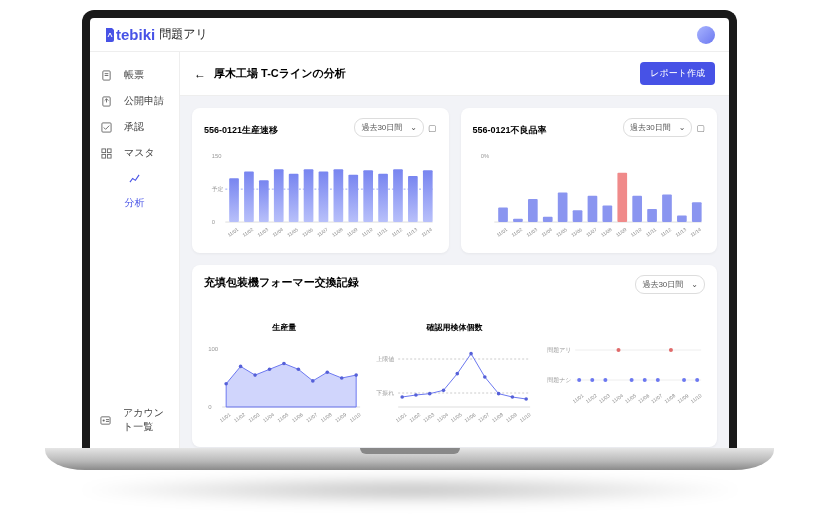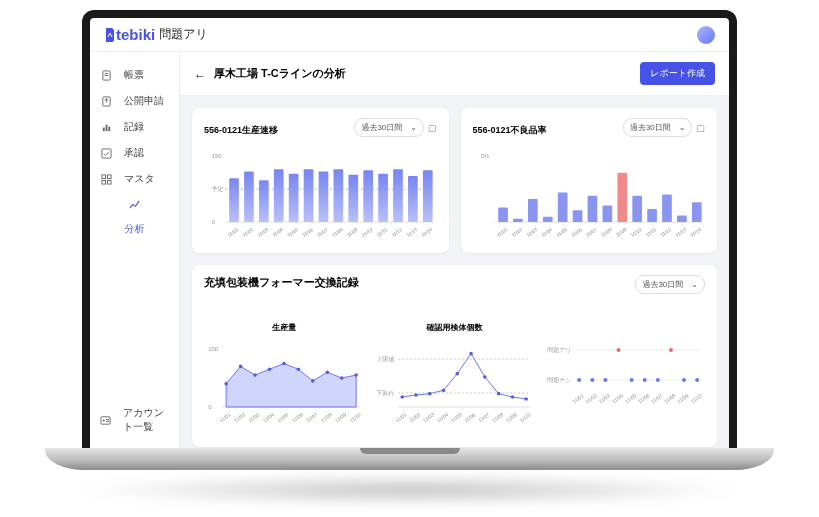--- a/index.html
+++ b/index.html
@@ -83,30 +83,20 @@
           <span>帳票</span>
         </div>
         <div class="side-item">
           <span class="ico">
               <svg width="11" height="11" viewBox="0 0 12 12">
                 <rect x="2" y="1" width="8" height="10" rx="1" fill="none" stroke="#666" stroke-width="1"></rect>
                 <path d="M6 3v4M4 5l2-2 2 2" stroke="#666" fill="none"></path>
               </svg>
             </span>
           <span>公開申請</span>
-        </div>
-        <div class="side-item">
-          <span class="ico">
-              <svg width="11" height="11" viewBox="0 0 12 12">
-                <rect x="2" y="6" width="2" height="4" fill="#666"></rect>
-                <rect x="5" y="3" width="2" height="7" fill="#666"></rect>
-                <rect x="8" y="5" width="2" height="5" fill="#666"></rect>
-              </svg>
-            </span>
-          <span>記録</span>
         </div>
         <div class="side-item">
           <span class="ico">
               <svg width="11" height="11" viewBox="0 0 12 12">
                 <rect x="1" y="1" width="10" height="10" rx="1" fill="none" stroke="#666"></rect>
                 <path d="M3 6l2 2 4-4" stroke="#666" fill="none"></path>
               </svg>
             </span>
           <span>承認</span>
         </div>

